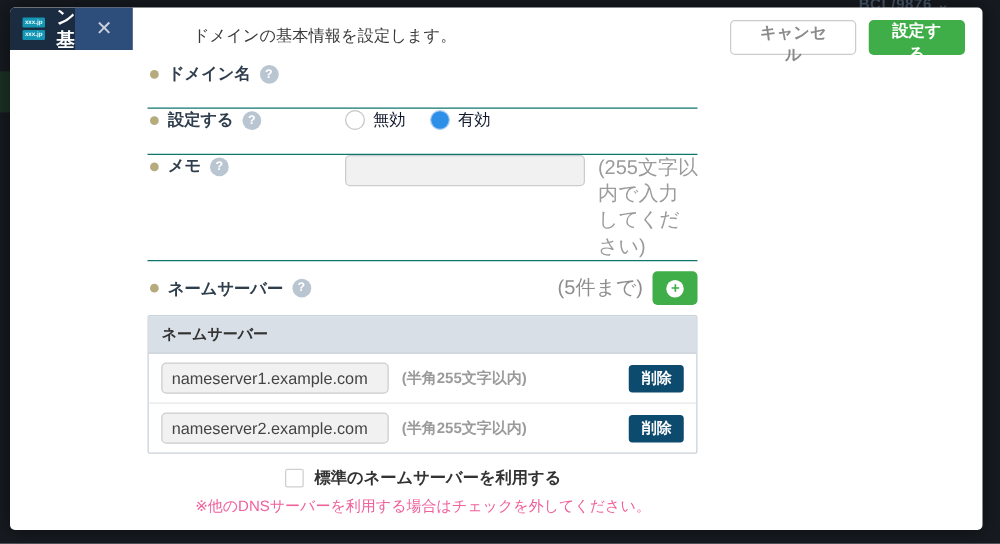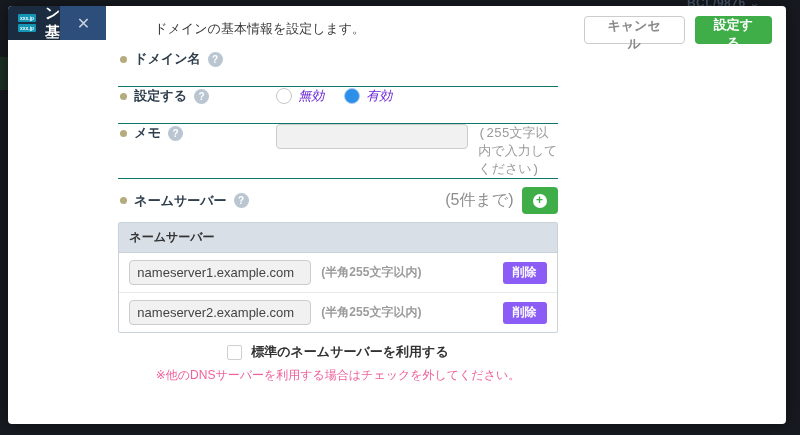--- a/index.html
+++ b/index.html
@@ -48,31 +48,31 @@
   .bullet { width: 7px; height: 7px; border-radius: 50%; background: #b5ab7d; margin: 0 7px 0 2px; flex: 0 0 7px; }
   .label-text { font-weight: bold; color: #2f3e4d; font-size: 13px; }
   .help-icon {
     width: 15px; height: 15px; border-radius: 50%; background: #b9c6d2; margin-left: 7px;
     color: #fff; font-size: 10px; font-weight: bold;
     display: inline-flex; align-items: center; justify-content: center; flex: 0 0 15px;
   }
   .domain-value { color: #2176bd; font-weight: bold; font-size: 14px; }
 
   .radio-group { display: flex; align-items: center; gap: 20px; }
-  .radio-option { display: flex; align-items: center; gap: 6px; cursor: pointer; color: #6d28d9; font-style: italic; }
+  .radio-option { display: flex; align-items: center; gap: 6px; cursor: pointer; color: #0f172a; }
   .radio { width: 16px; height: 16px; border-radius: 50%; background: #fff; border: 1px solid #c6c6c6; }
   .radio.checked { background: #2e8fe8; border: 1px solid #a9cdf2; }
 
   .text-input {
     height: 25px; background: #f1f1f1; border: 1px solid #cccccc; border-radius: 4px;
     padding: 0 7px; font-size: 13px; color: #444;
     font-family: "Liberation Sans", "DejaVu Sans", sans-serif;
   }
   .memo-input { width: 240px; }
-  .hint { color: #9b9b9b; font-size: 13px; margin-left: 10px; font-family: Liberation Mono, monospace; }
+  .hint { color: #9b9b9b; font-size: 16px; margin-left: 10px; }
 
   .ns-header-row { display: flex; align-items: center; padding: 8px 0 8px; }
   .limit-note { color: #8d8d8d; font-size: 16px; margin-left: auto; margin-right: 8px; }
   .add-btn {
     background: #3fae49; border: none; border-radius: 4px; cursor: pointer;
     height: 27px; padding: 0 11px; display: inline-flex; align-items: center; gap: 6px;
     color: #fff; font-weight: bold; font-size: 13px;
     font-family: "Liberation Sans", "DejaVu Sans", sans-serif;
   }
   .plus-icon {
@@ -83,21 +83,21 @@
   .ns-table { border: 1px solid #c9d1d9; border-radius: 2px; background: #fff; }
   .ns-table-header {
     background: #d8dfe7; border-bottom: 1px solid #c9d1d9;
     padding: 6px 10px; font-weight: bold; font-size: 12px; color: #333;
   }
   .ns-row { display: flex; align-items: center; padding: 7px 10px; border-bottom: 1px solid #e8e8e8; }
   .ns-row:last-child { border-bottom: none; }
   .ns-input { width: 182px; }
   .ns-hint { color: #9b9b9b; font-size: 12px; margin-left: 10px; flex: 1; font-weight: bold; }
   .delete-btn {
-    background: #8b5cf6; border: none; border-radius: 3px; cursor: pointer;
+    background: #0c4a6e; border: none; border-radius: 3px; cursor: pointer;
     height: 22px; padding: 0 10px; color: #fff; font-size: 12px; font-weight: bold;
     font-family: "Liberation Sans", "DejaVu Sans", sans-serif;
   }
 
   .default-ns { margin-top: 10px; text-align: center; }
   .checkbox-row { display: inline-flex; align-items: center; gap: 9px; cursor: pointer; justify-content: flex-end; }
   .checkbox { width: 15px; height: 15px; background: #fff; border: 1px solid #cfcfcf; border-radius: 2px; }
   .checkbox-label { font-weight: bold; font-size: 13px; color: #333; }
   .pink-note { color: #f0609a; font-size: 12px; margin-top: 4px; }
 

